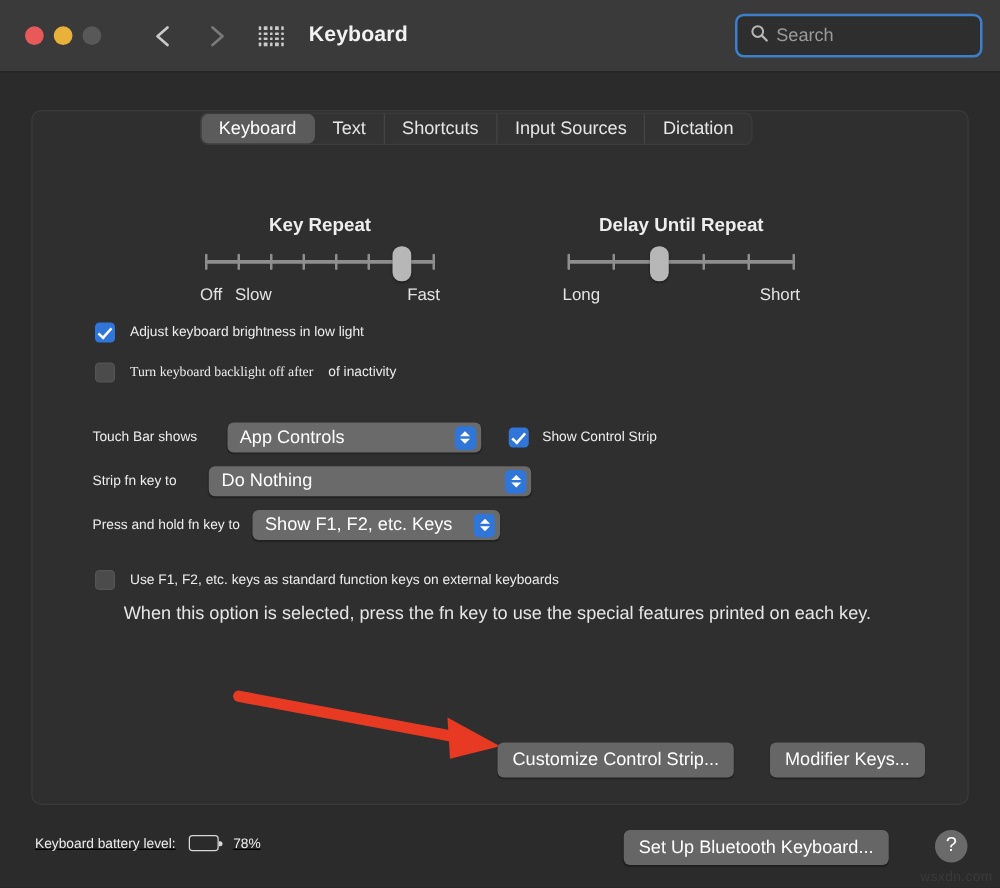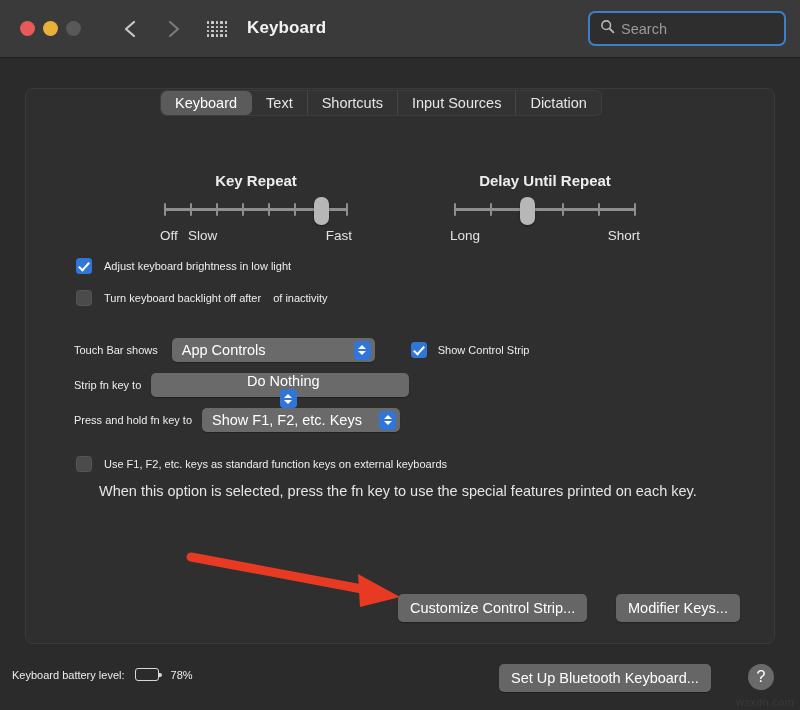--- a/index.html
+++ b/index.html
@@ -413,42 +413,42 @@
     <div class="slider-label" style="right:0px;">Short</div>
   </div>
 
   <div class="row" style="left:76px; top:258px;">
     <div class="cbox on"></div>
     <span class="row-label" style="margin-left:12px;">Adjust keyboard brightness in low light</span>
   </div>
 
   <div class="row" style="left:76px; top:290px;">
     <div class="cbox off"></div>
-    <span class="row-label" style="margin-left:12px;">Turn keyboard backlight off after</span>
+    <span class="row-label" style="margin-left:12px;font-family:Liberation Serif, serif;">Turn keyboard backlight off after</span>
     <span class="row-label" style="margin-left:12px;">of inactivity</span>
   </div>
 
   <div class="row" style="left:74px; top:338px;">
     <span class="row-label">Touch Bar shows</span>
-    <span class="popup" style="margin-left:14px; width:203px;">
+    <span class="popup" style="margin-left:24px; width:203px;">
       <span class="pv">App Controls</span>
       <span class="chev">
         <span class="up"></span>
           <span class="dn"></span>
       </span>
     </span>
-    <span style="display:inline-flex; align-items:center; margin-left:36px;">
+    <span style="display:inline-flex; align-items:center; margin-left:22px;">
       <span class="cbox on"></span>
       <span class="row-label" style="margin-left:11px;">Show Control Strip</span>
     </span>
   </div>
 
   <div class="row" style="left:74px; top:373px;">
     <span class="row-label">Strip fn key to</span>
-    <span class="popup" style="margin-left:10px; width:258px;flex-direction:column;">
+    <span class="popup" style="margin-left:26px; width:258px;">
       <span class="pv">Do Nothing</span>
       <span class="chev">
         <span class="up"></span>
           <span class="dn"></span>
       </span>
     </span>
   </div>
 
   <div class="row" style="left:74px; top:408px;">
     <span class="row-label">Press and hold fn key to</span>
@@ -469,21 +469,21 @@
   <div id="fn-desc">When this option is selected, press the fn key to use the special features printed on each key.</div>
 
   <svg id="arrow" width="800" height="710">
     <line x1="191" y1="557" x2="378" y2="592" stroke="#e83a23" stroke-width="9" stroke-linecap="round"></line>
     <polygon points="400,597 358,574 360,607" fill="#e83a23"></polygon>
   </svg>
 
   <div class="btn" style="position:absolute; left:616px; top:594px;">Modifier Keys...</div>
   <div class="btn" style="position:absolute; left:398px; top:594px;">Customize Control Strip...</div>
 
-  <div class="row" style="left:12px; top:668px;">
+  <div class="row" style="left:28px; top:668px;text-decoration:underline;">
     <span class="row-label">Keyboard battery level:</span>
     <span id="battery-icon" style="margin-left:10px;">
       <span id="battery-fill" style="width: 78%;"></span>
     </span>
     <span class="row-label" style="margin-left:12px;">78%</span>
   </div>
 
   <div class="btn" style="position:absolute; left:499px; top:664px;">Set Up Bluetooth Keyboard...</div>
 
   <div class="helpbtn" style="left:748px; top:664px;">?</div>

